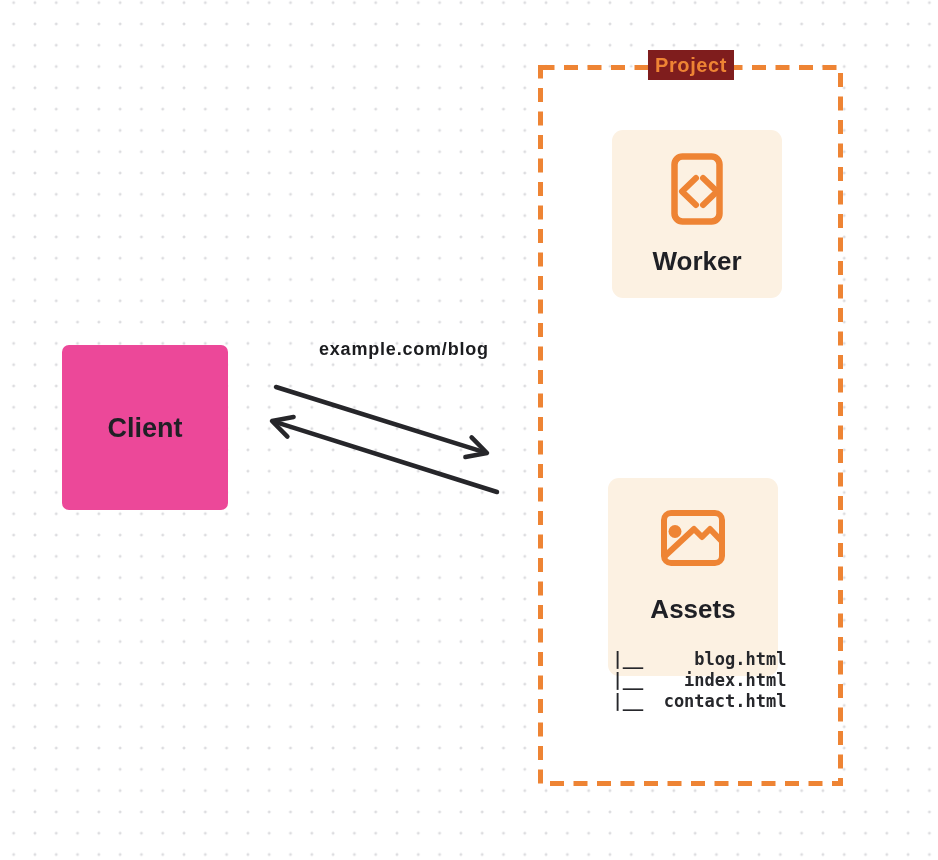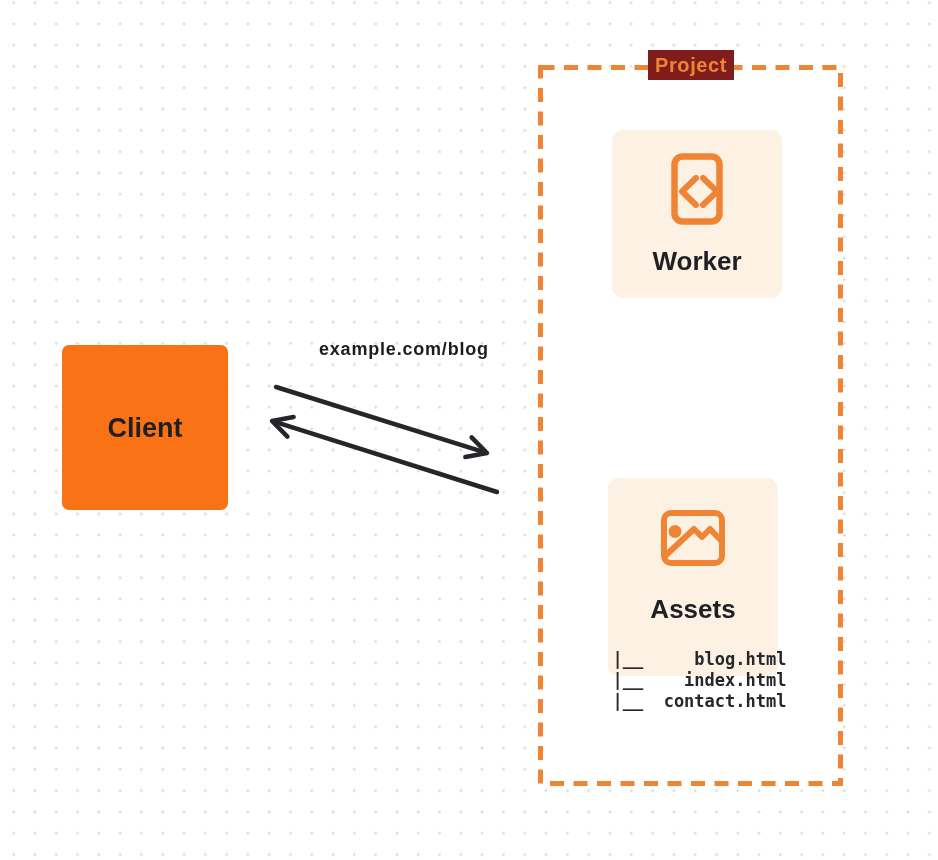--- a/index.html
+++ b/index.html
@@ -29,21 +29,21 @@
   .worker-card .icon{margin-top:23px;}
   .assets-card .icon{margin-top:32px;}
   .card-label{
     text-align:center;font-size:26px;font-weight:700;line-height:30px;color:#1F2025;
   }
   .worker-card .card-label{margin-top:21px;}
   .assets-card .card-label{margin-top:28px;}
 
   .client-card{
     left:62px;top:345px;width:166px;height:165px;border-radius:7px;
-    background:#f97316;display:flex;align-items:center;justify-content:center;
+    background:#ec4899;display:flex;align-items:center;justify-content:center;
   }
   .client-card .card-label{font-size:27px;}
 
   .request-url{
     left:282px;top:339px;font-size:18px;font-weight:700;letter-spacing:0.8px;
     color:#1B1C1F;white-space:nowrap;margin-left:37px;
   }
 
   .file-tree{
     left:592px;top:649px;margin:0;

